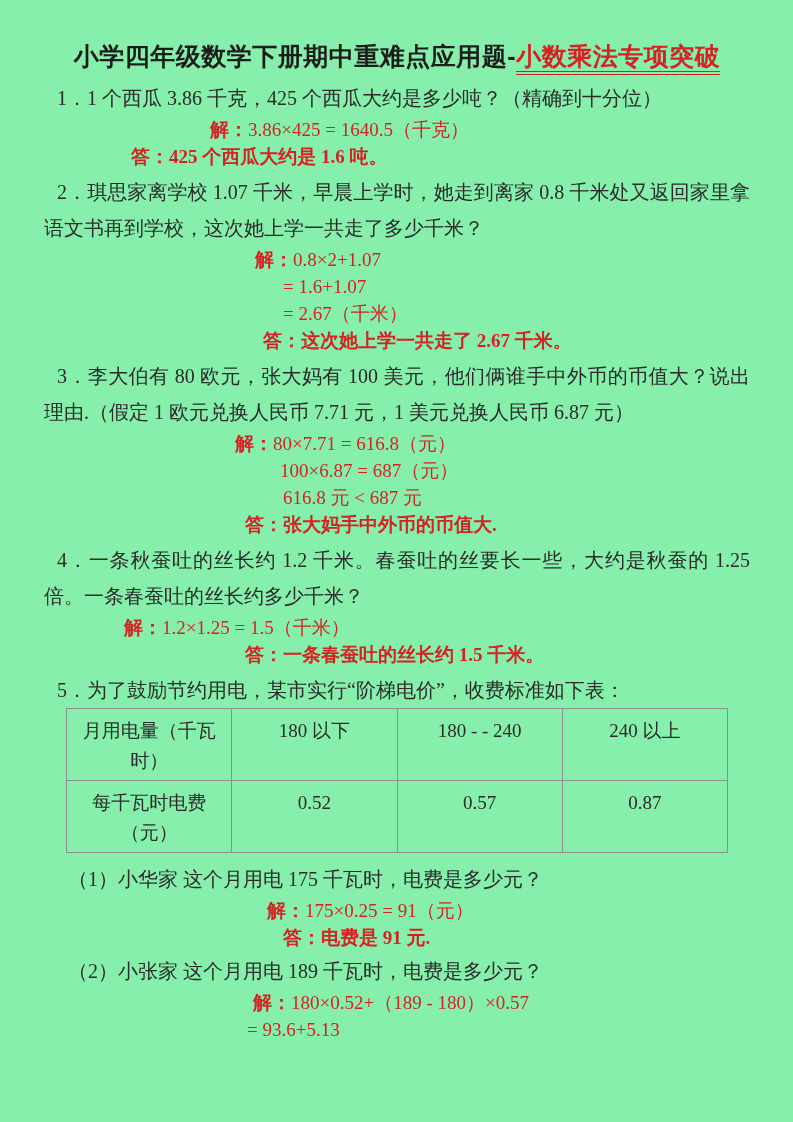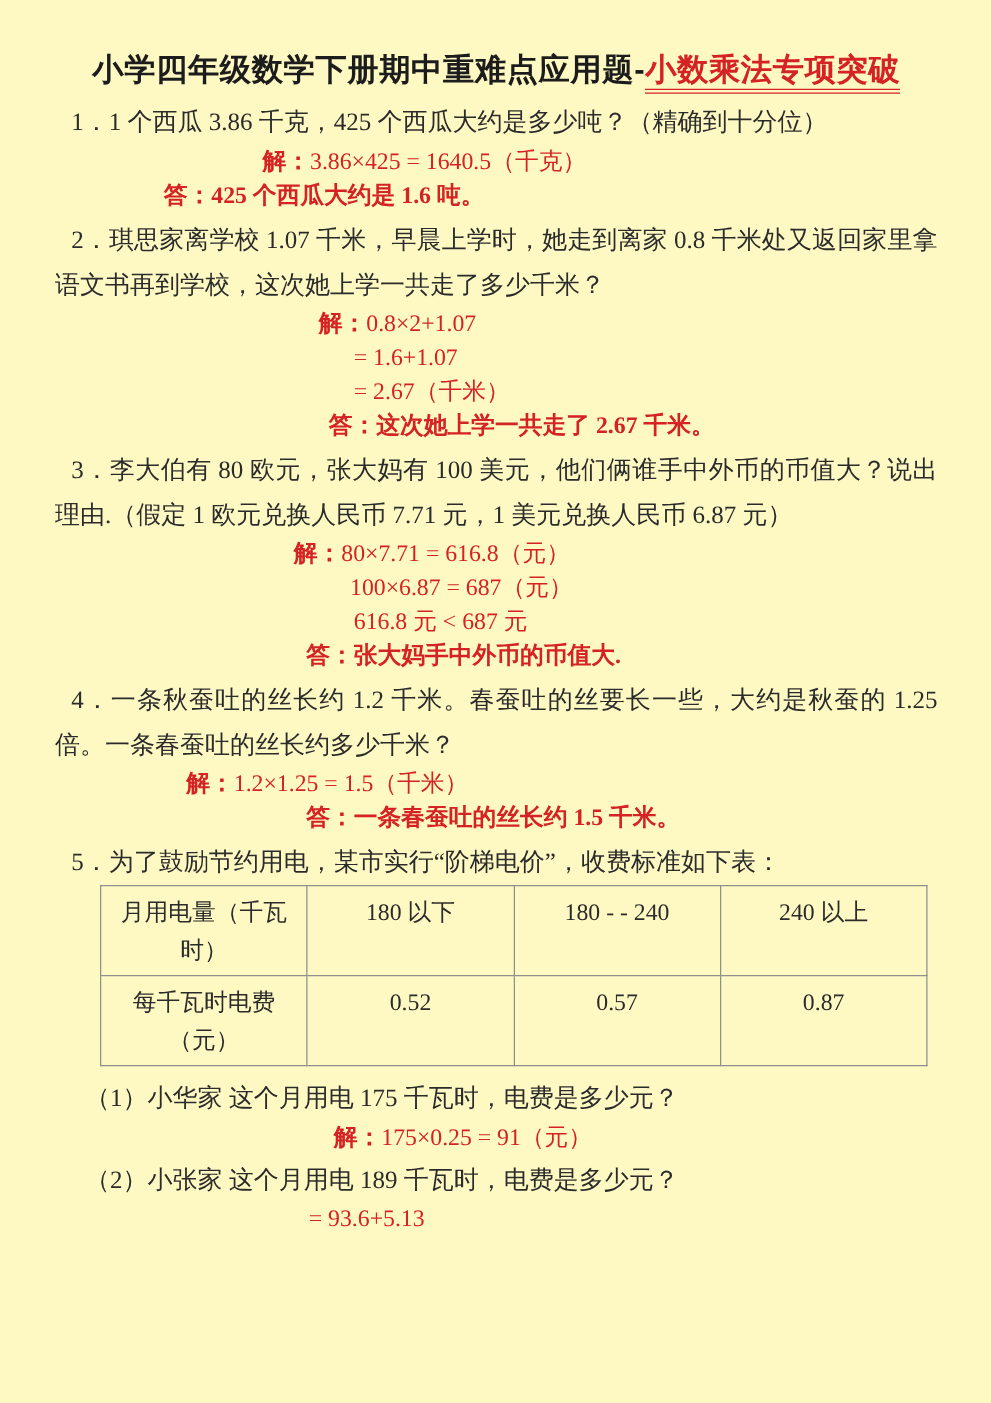--- a/index.html
+++ b/index.html
@@ -1,21 +1,21 @@
 <!DOCTYPE html>
 <html style="--red: #d42322; --tborder: #8f8f8f;"><head>
 <meta charset="utf-8">
 <style>
   html, body { margin: 0; padding: 0; background: #ffffff; }
   .page {
     position: relative;
     width: 793px;
     height: 1122px;
     margin: 0 auto;
-    background: #fef9c3;
+    background: #86efac;
     color: #2b2b2b;
     font-family: "Liberation Serif", serif;
     box-sizing: border-box;
     padding: 40px 43px 0 44px;
     overflow: hidden;
   }
   .title {
     text-align: center;
     font-family: "Liberation Sans", sans-serif;
     font-weight: bold;
@@ -43,21 +43,21 @@
     color: var(--red, #d42322);
     font-size: 19px;
     line-height: 27px;
     margin: 0;
     white-space: nowrap;
   }
   .jie { font-weight: bold; }
   .ans { font-weight: bold; }
   .rate-table {
     border-collapse: collapse;
-    margin-left: 36px;
+    margin-left: 22px;
     width: 662px;
     table-layout: fixed;
   }
   .rate-table td {
     border: 1px solid var(--tborder, #8f8f8f);
     height: 72px;
     text-align: center;
     vertical-align: top;
     padding: 7px 10px 0 10px;
     font-size: 19px;
@@ -97,21 +97,21 @@
   <div class="problem">
     <div class="q">3．李大伯有 80 欧元，张大妈有 100 美元，他们俩谁手中外币的币值大？说出理由.（假定 1 欧元兑换人民币 7.71 元，1 美元兑换人民币 6.87 元）</div>
     <div class="sol" style="margin-left:191px"><span class="jie">解：</span><span>80×7.71 = 616.8（元）</span></div>
     <div class="sol" style="margin-left:236px">100×6.87 = 687（元）</div>
     <div class="sol" style="margin-left:239px">616.8 元 &lt; 687 元</div>
     <div class="sol ans" style="margin-left:201px">答：张大妈手中外币的币值大.</div>
   </div>
 
   <div class="problem">
     <div class="q">4．一条秋蚕吐的丝长约 1.2 千米。春蚕吐的丝要长一些，大约是秋蚕的 1.25 倍。一条春蚕吐的丝长约多少千米？</div>
-    <div class="sol" style="margin-left:105px"><span class="jie">解：</span><span>1.2×1.25 = 1.5（千米）</span></div>
+    <div class="sol" style="margin-left:80px"><span class="jie">解：</span><span>1.2×1.25 = 1.5（千米）</span></div>
     <div class="sol ans" style="margin-left:201px">答：一条春蚕吐的丝长约 1.5 千米。</div>
   </div>
 
   <div class="problem">
     <div class="q">5．为了鼓励节约用电，某市实行“阶梯电价”，收费标准如下表：</div>
 
     <table class="rate-table">
       <tbody>
           <tr>
         <td>月用电量（千瓦时）</td>
@@ -124,21 +124,23 @@
         <td>0.52</td>
         <td>0.57</td>
         <td>0.87</td>
       </tr>
     </tbody>
       </table>
 
     <div class="sub1">
       <div class="subq">（1）小华家 这个月用电 175 千瓦时，电费是多少元？</div>
       <div class="sol" style="margin-left:223px"><span class="jie">解：</span><span>175×0.25 = 91（元）</span></div>
+      <div class="sol ans" style="margin-left:239px">答：电费是 91 元.</div>
     </div>
 
     <div class="sub2">
       <div class="subq">（2）小张家 这个月用电 189 千瓦时，电费是多少元？</div>
+      <div class="sol" style="margin-left:209px"><span class="jie">解：</span><span>180×0.52+（189 - 180）×0.57</span></div>
       <div class="sol" style="margin-left:203px">= 93.6+5.13</div>
     </div>
   </div>
 
 </div>
 
 </body></html>

